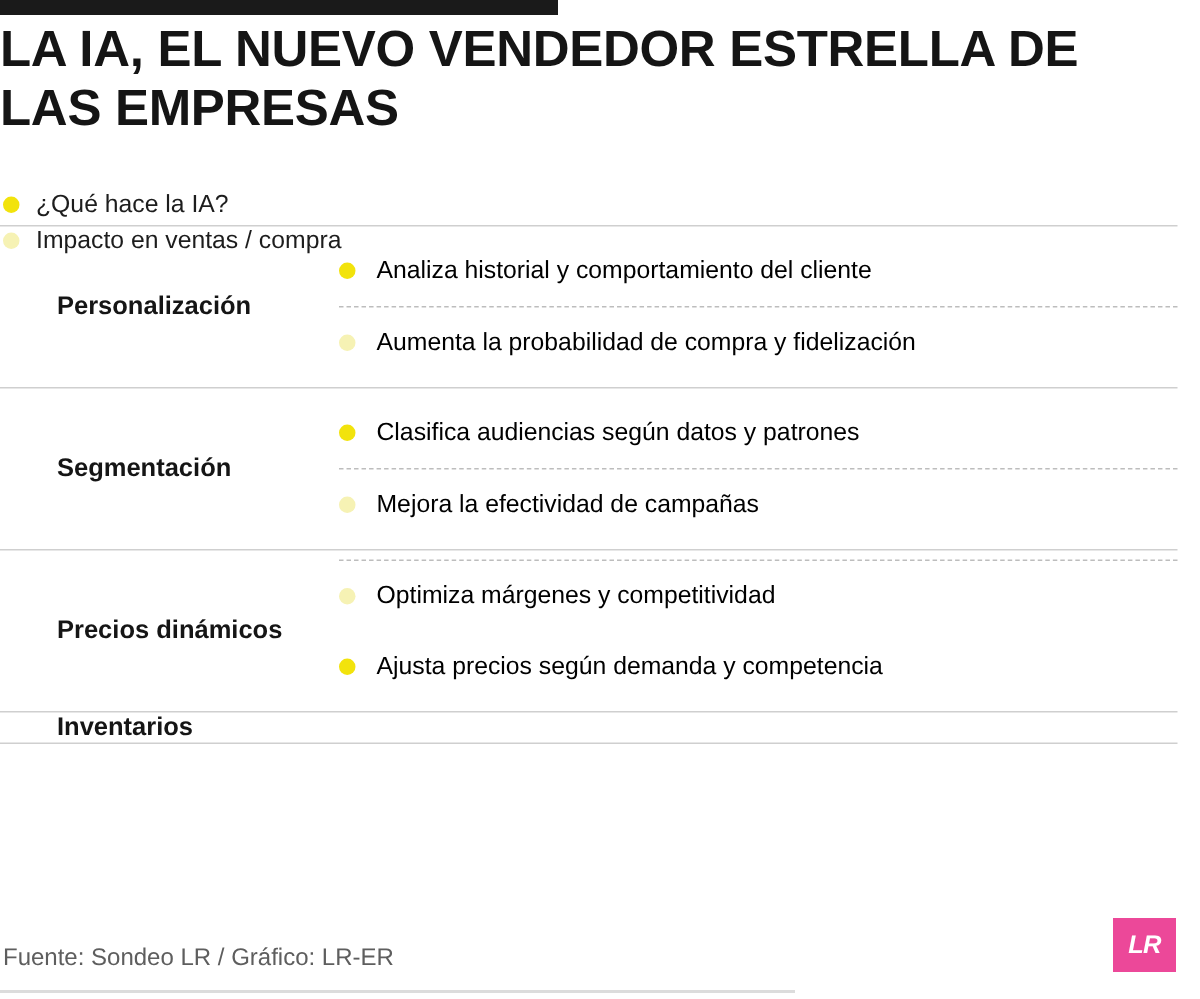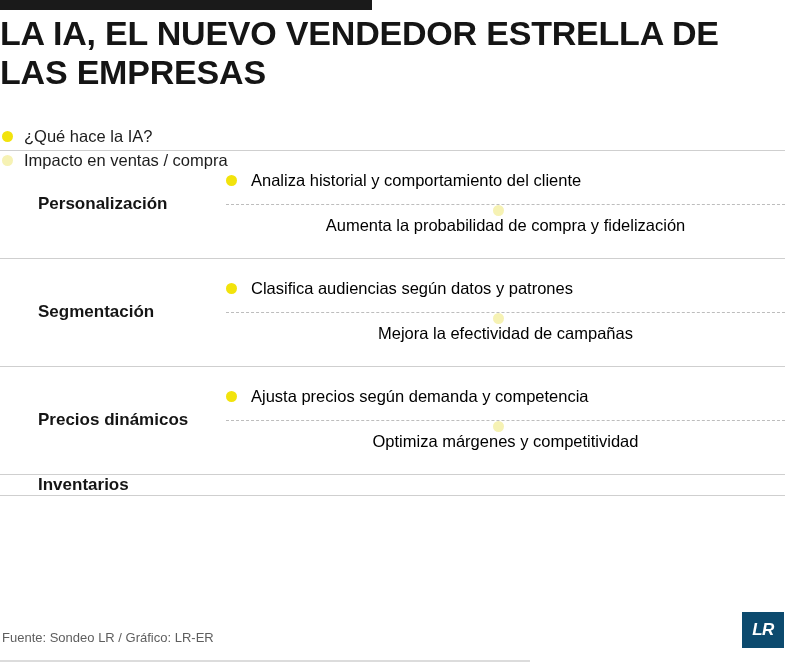--- a/index.html
+++ b/index.html
@@ -95,50 +95,49 @@
     padding: 6px 0;
   }
 
   .row {
     display: flex;
     align-items: center;
     height: 47px;
   }
   .row.divided {
     border-top: 1px dashed #bdbdbd;
-    flex-direction: column;
   }
   .row-dot {
     width: 11px;
     height: 11px;
     border-radius: 50%;
     margin-right: 14px;
     flex: 0 0 auto;
   }
   .row-text {
     font-size: 16.5px;
     color: #000000;
     line-height: 1.2;
   }
 
   .source {
     position: absolute;
     left: 2px;
     top: 630px;
-    font-size: 13px;
+    font-size: 16px;
     color: #5e5e5e;
   }
 
   .logo {
     position: absolute;
     right: 16px;
     top: 612px;
     width: 42px;
     height: 36px;
-    background: #0c4a6e;
+    background: #ec4899;
     display: flex;
     align-items: center;
     justify-content: center;
   }
   .logo-text {
     color: #ffffff;
     font-size: 17px;
     font-weight: bold;
     font-style: italic;
     letter-spacing: -0.5px;
@@ -197,28 +196,28 @@
       <div class="row divided">
         <span class="row-dot dot-light"></span>
         <span class="row-text">Mejora la efectividad de campañas</span>
       </div>
     </div>
   </div>
 
   <div class="group">
     <div class="group-label">Precios dinámicos</div>
     <div class="group-rows">
+      <div class="row divided">
+        <span class="row-dot dot-light"></span>
+        <span class="row-text">Optimiza márgenes y competitividad</span>
+      </div>
       <div class="row">
         <span class="row-dot dot-strong"></span>
         <span class="row-text">Ajusta precios según demanda y competencia</span>
       </div>
-      <div class="row divided">
-        <span class="row-dot dot-light"></span>
-        <span class="row-text">Optimiza márgenes y competitividad</span>
-      </div>
     </div>
   </div>
 
   <div class="group">
     <div class="group-label">Inventarios</div>
   </div>
 
 </div>
 
 <div class="source">Fuente: Sondeo LR / Gráfico: LR-ER</div>

